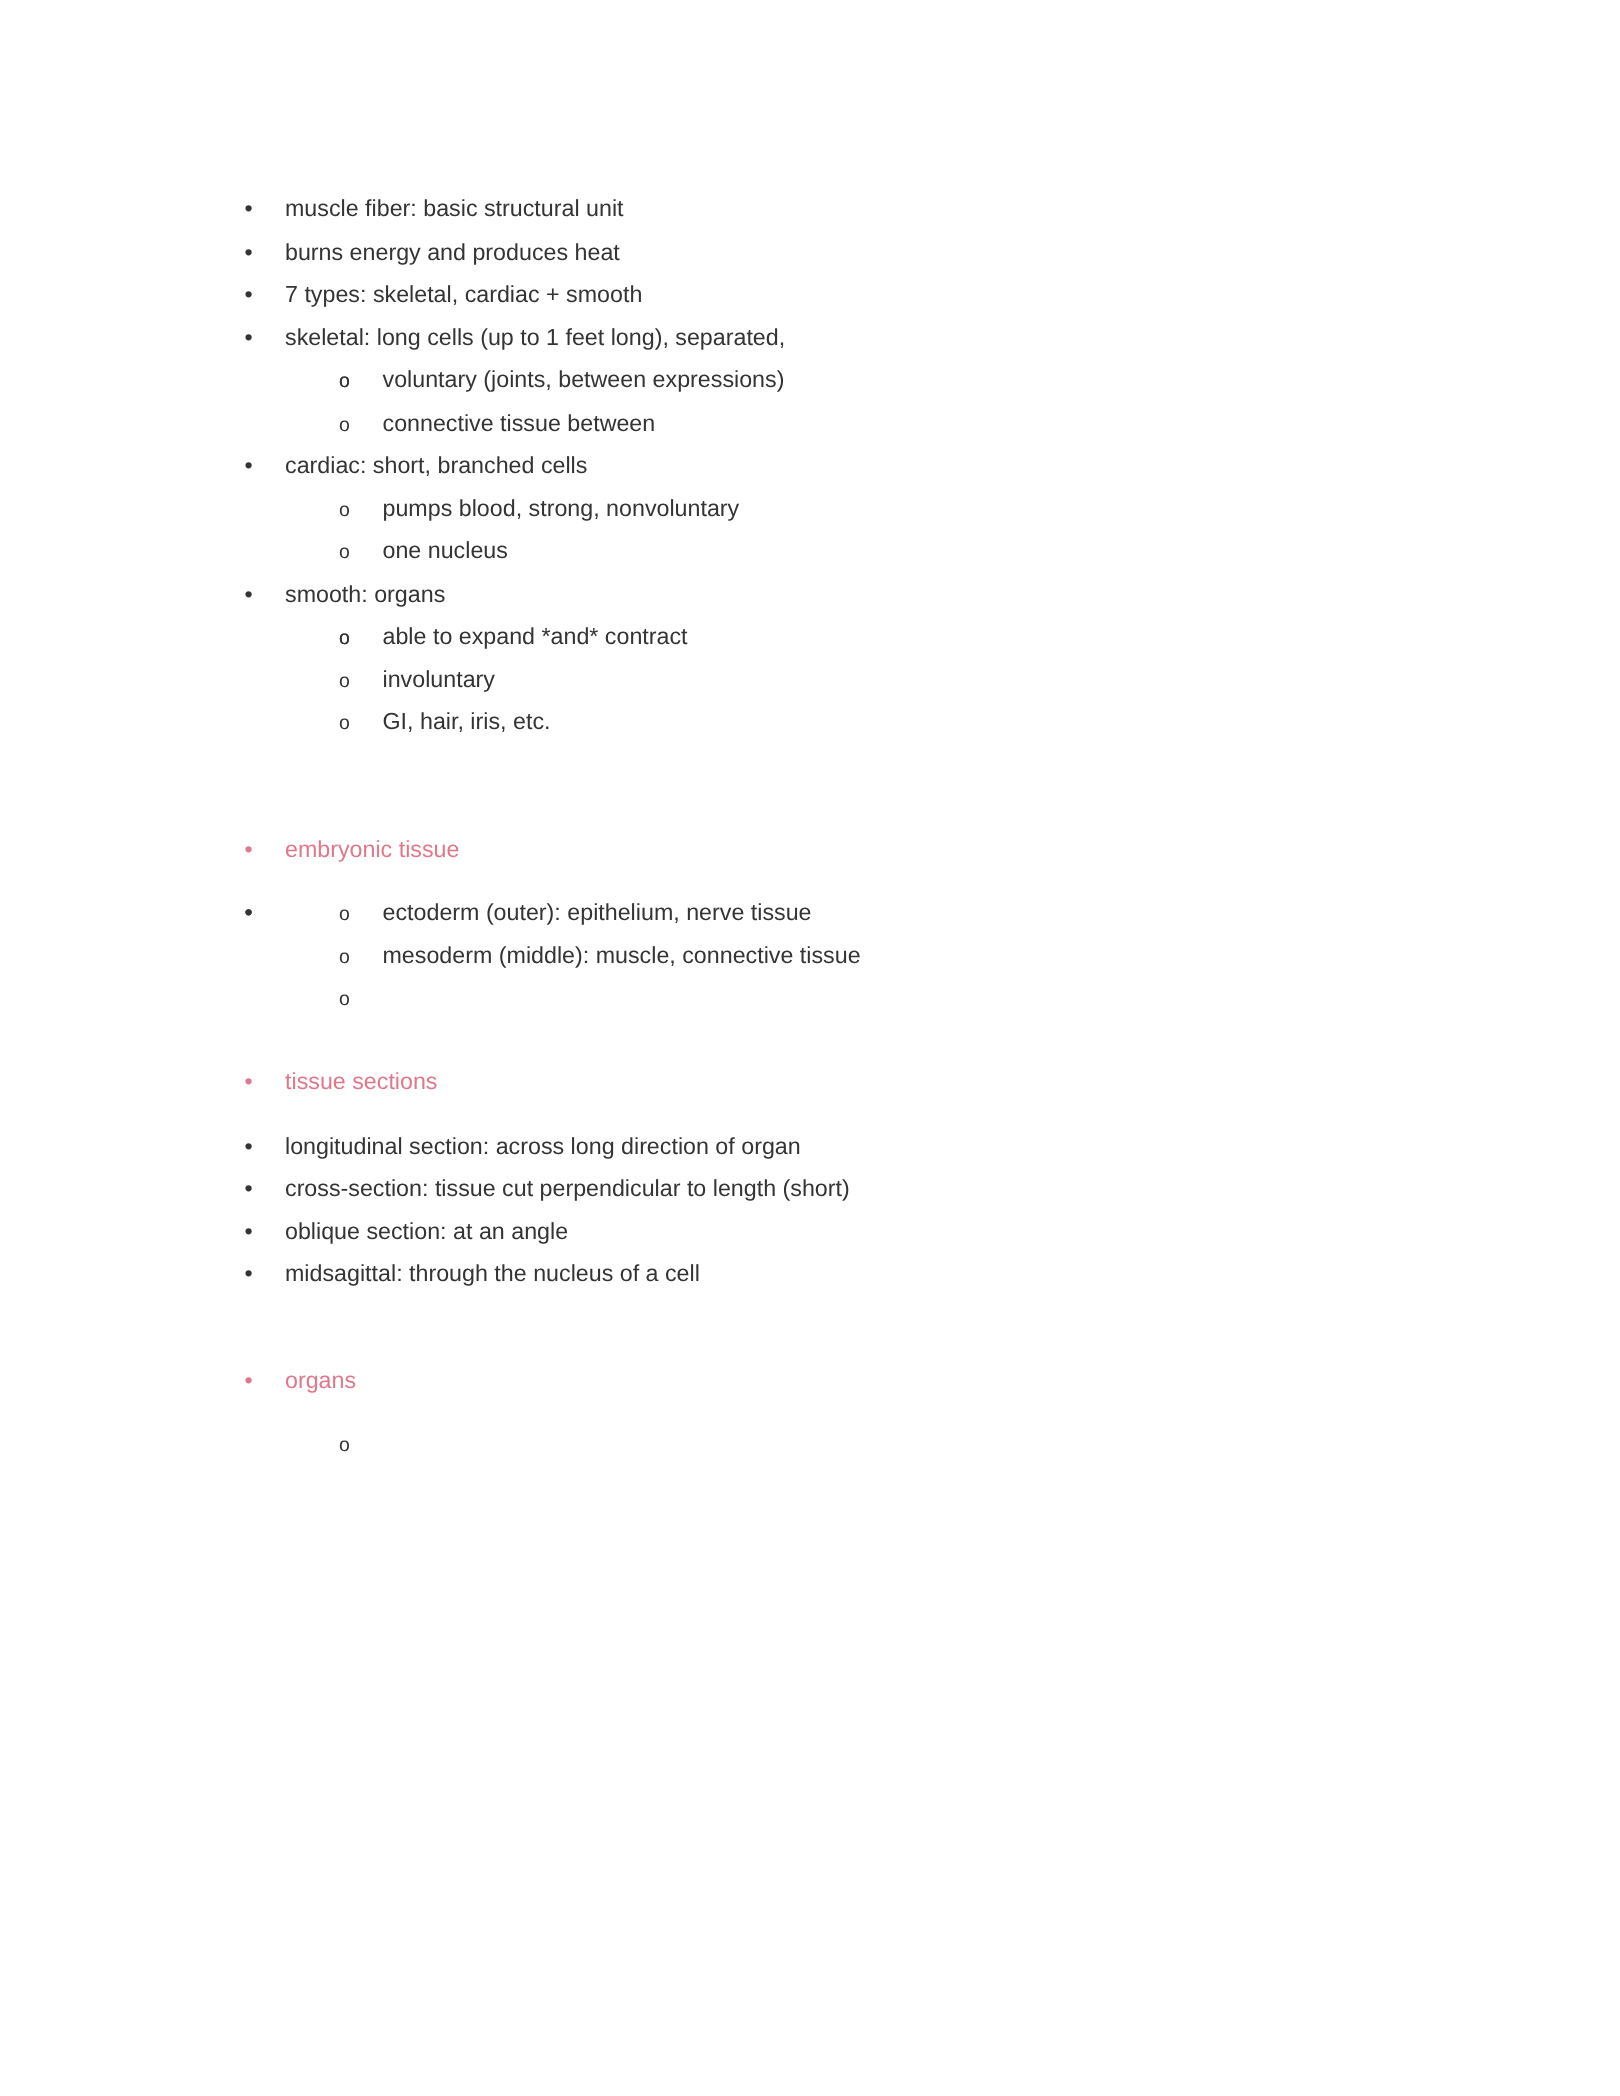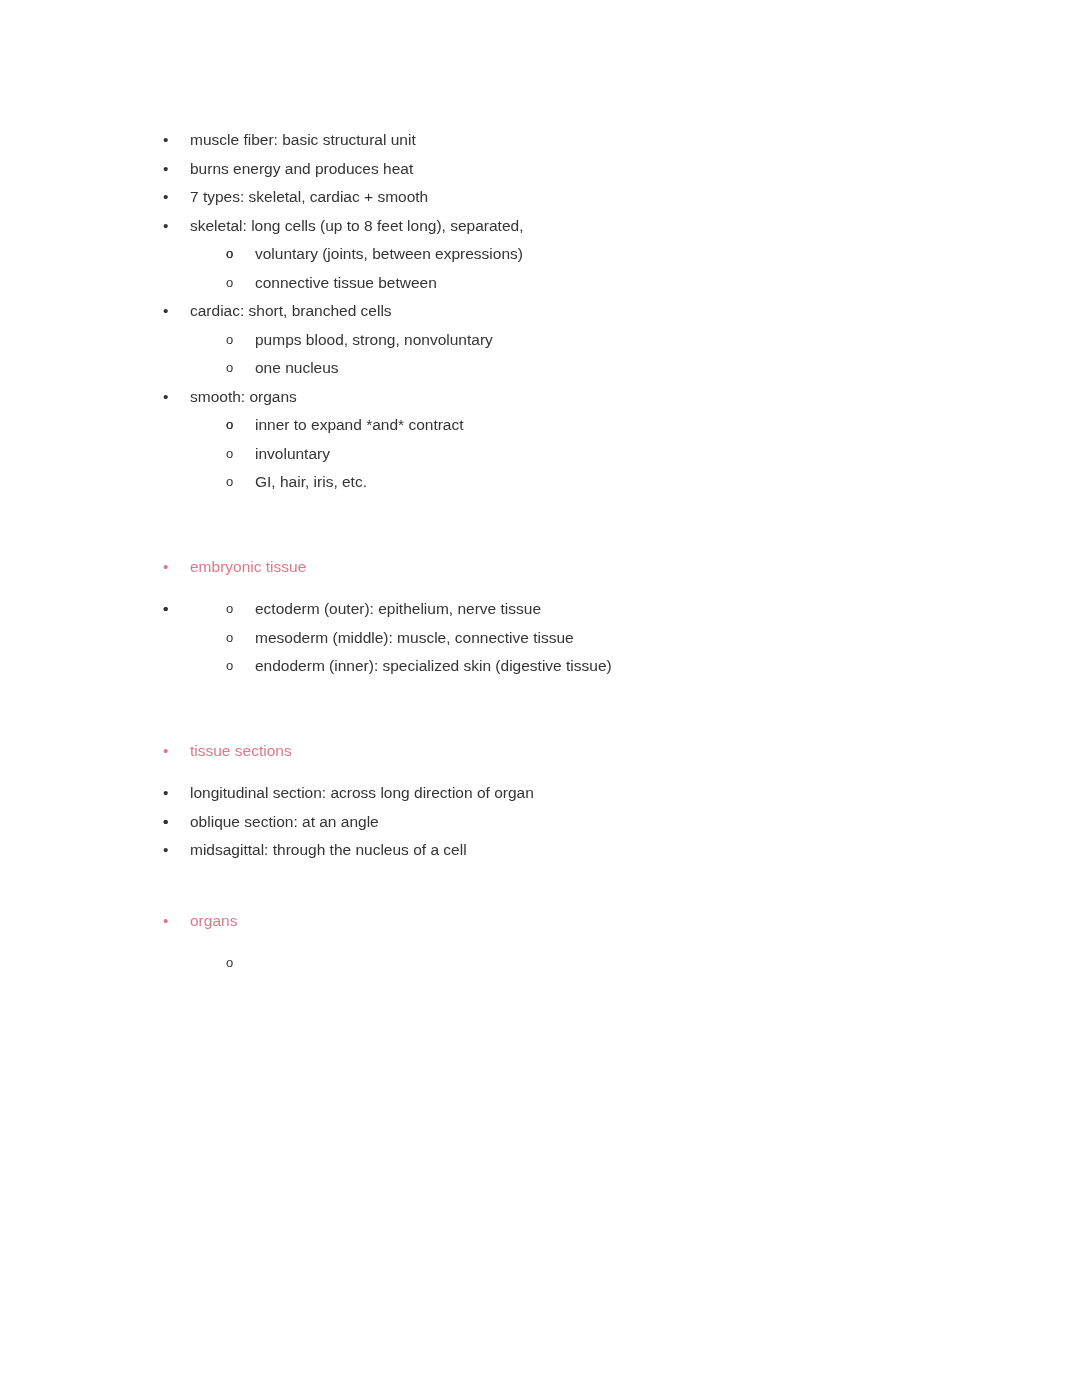--- a/index.html
+++ b/index.html
@@ -51,49 +51,49 @@
   .accent > .marker { color: var(--accent); }
 </style>
 </head>
 <body>
 
 <div class="content">
     <div class="block spacing-none">
       <div class="item l1"><span class="marker">•</span><span class="text">muscle fiber: basic structural unit</span></div>
       <div class="item l1"><span class="marker">•</span><span class="text">burns energy and produces heat</span></div>
       <div class="item l1"><span class="marker">•</span><span class="text">7 types: skeletal, cardiac + smooth</span></div>
-      <div class="item l1"><span class="marker">•</span><span class="text">skeletal: long cells (up to 8 feet long), separated,</span></div>
+      <div class="item l1"><span class="marker">•</span><span class="text">skeletal: long cells (up to 1 feet long), separated,</span></div>
       <div class="item l2"><span class="marker">o</span></div>
       <div class="item l2"><span class="marker">o</span><span class="text">voluntary (joints, between expressions)</span></div>
       <div class="item l2"><span class="marker">o</span><span class="text">connective tissue between</span></div>
       <div class="item l1"><span class="marker">•</span><span class="text">cardiac: short, branched cells</span></div>
       <div class="item l2"><span class="marker">o</span><span class="text">pumps blood, strong, nonvoluntary</span></div>
       <div class="item l2"><span class="marker">o</span><span class="text">one nucleus</span></div>
       <div class="item l1"><span class="marker">•</span><span class="text">smooth: organs</span></div>
       <div class="item l2"><span class="marker">o</span></div>
-      <div class="item l2"><span class="marker">o</span><span class="text">inner to expand *and* contract</span></div>
+      <div class="item l2"><span class="marker">o</span><span class="text">able to expand *and* contract</span></div>
       <div class="item l2"><span class="marker">o</span><span class="text">involuntary</span></div>
       <div class="item l2"><span class="marker">o</span><span class="text">GI, hair, iris, etc.</span></div>
     </div>
     <div class="block spacing-section">
       <div class="item l1 accent"><span class="marker">•</span><span class="text">embryonic tissue</span></div>
     </div>
     <div class="block spacing-after-heading">
       <div class="item l1"><span class="marker">•</span></div>
       <div class="item l1"><span class="marker">•</span></div>
       <div class="item l2"><span class="marker">o</span><span class="text">ectoderm (outer): epithelium, nerve tissue</span></div>
       <div class="item l2"><span class="marker">o</span><span class="text">mesoderm (middle): muscle, connective tissue</span></div>
-      <div class="item l2"><span class="marker">o</span><span class="text">endoderm (inner): specialized skin (digestive tissue)</span></div>
+      <div class="item l2"><span class="marker">o</span></div>
     </div>
     <div class="block spacing-section">
       <div class="item l1 accent"><span class="marker">•</span><span class="text">tissue sections</span></div>
     </div>
     <div class="block spacing-after-heading">
       <div class="item l1"><span class="marker">•</span><span class="text">longitudinal section: across long direction of organ</span></div>
-      <div class="item l1"><span class="marker">•</span></div>
+      <div class="item l1"><span class="marker">•</span><span class="text">cross-section: tissue cut perpendicular to length (short)</span></div>
       <div class="item l1"><span class="marker">•</span><span class="text">oblique section: at an angle</span></div>
       <div class="item l1"><span class="marker">•</span><span class="text">midsagittal: through the nucleus of a cell</span></div>
     </div>
     <div class="block spacing-section-small">
       <div class="item l1 accent"><span class="marker">•</span><span class="text">organs</span></div>
     </div>
     <div class="block spacing-after-heading">
       <div class="item l2"><span class="marker">o</span></div>
     </div>
   </div>

